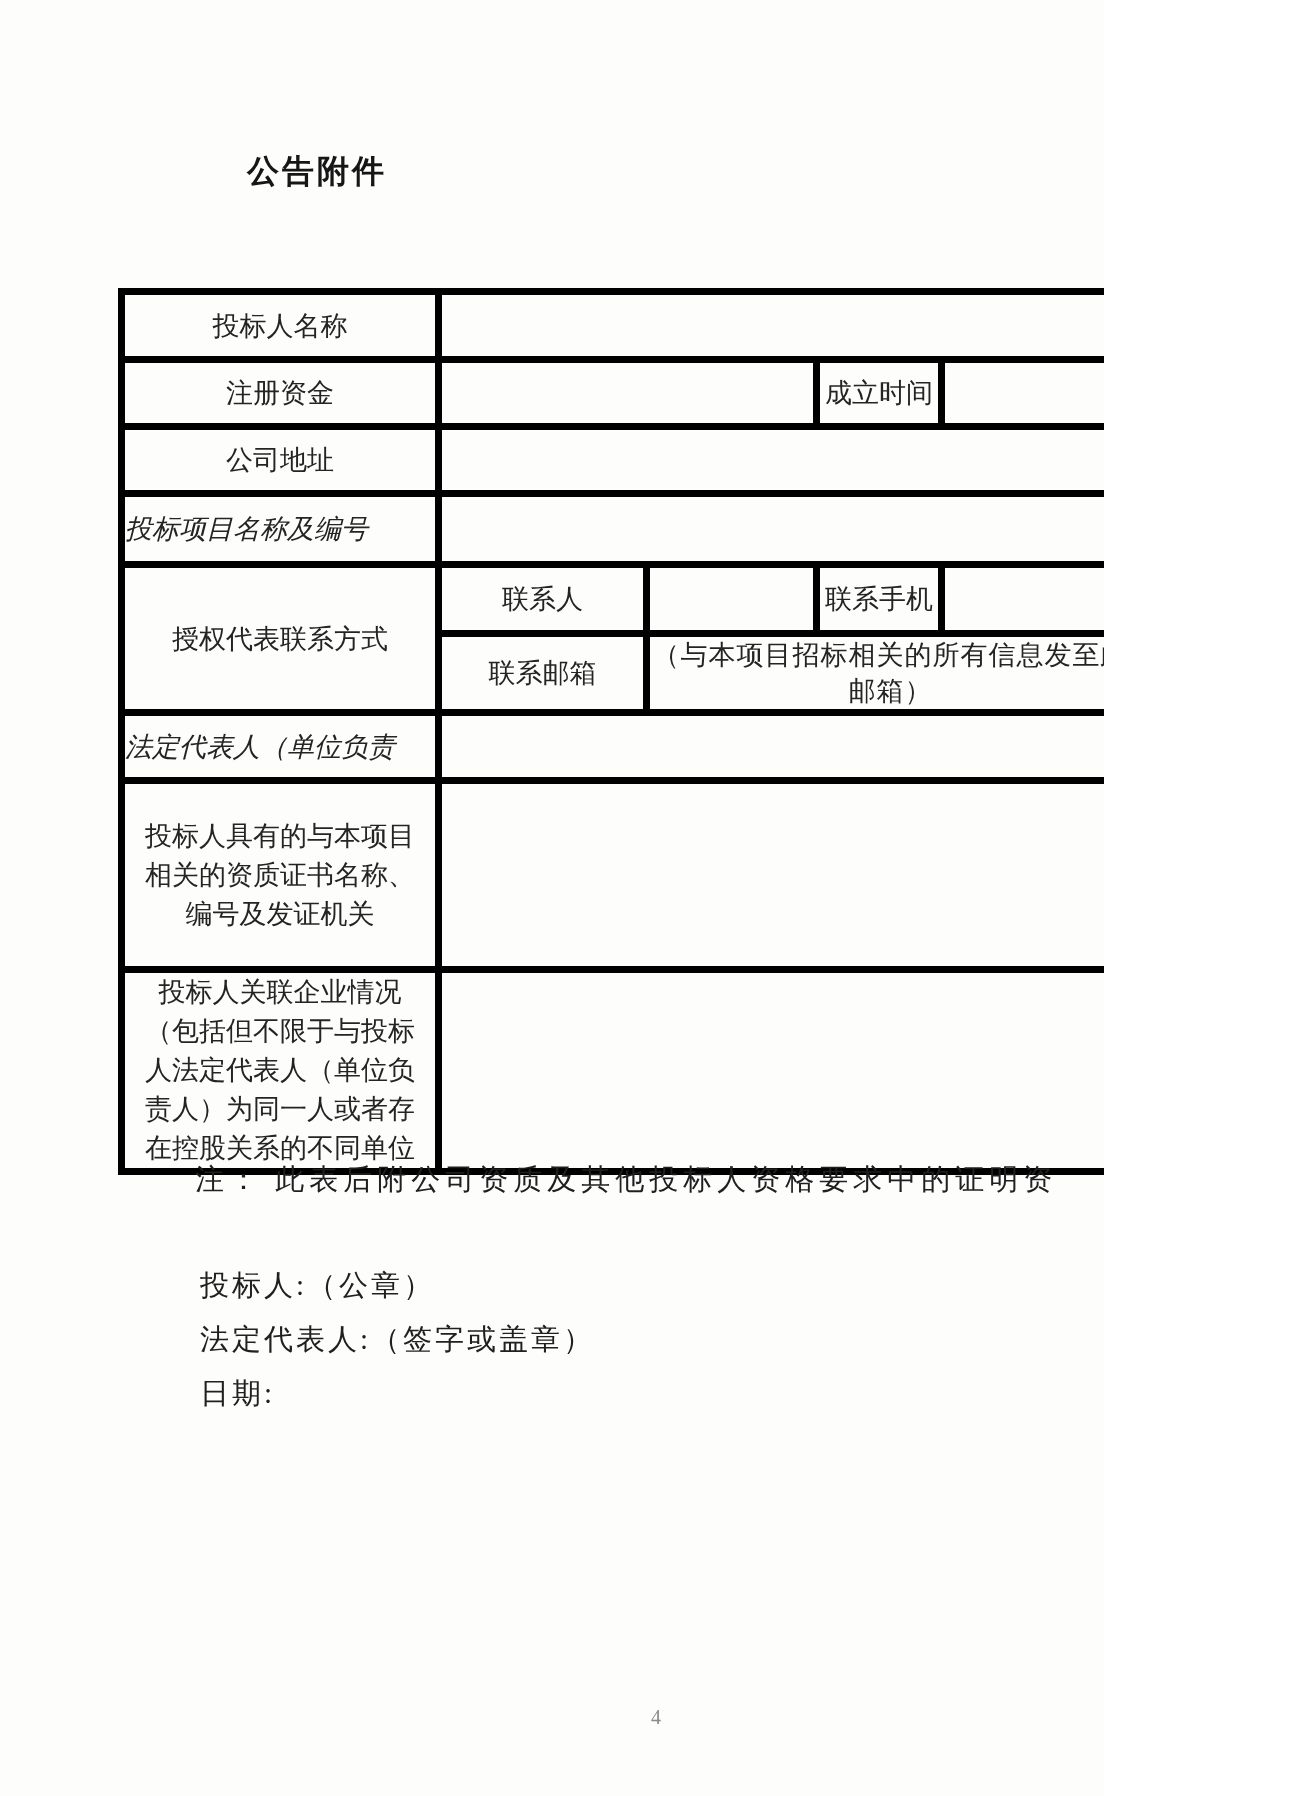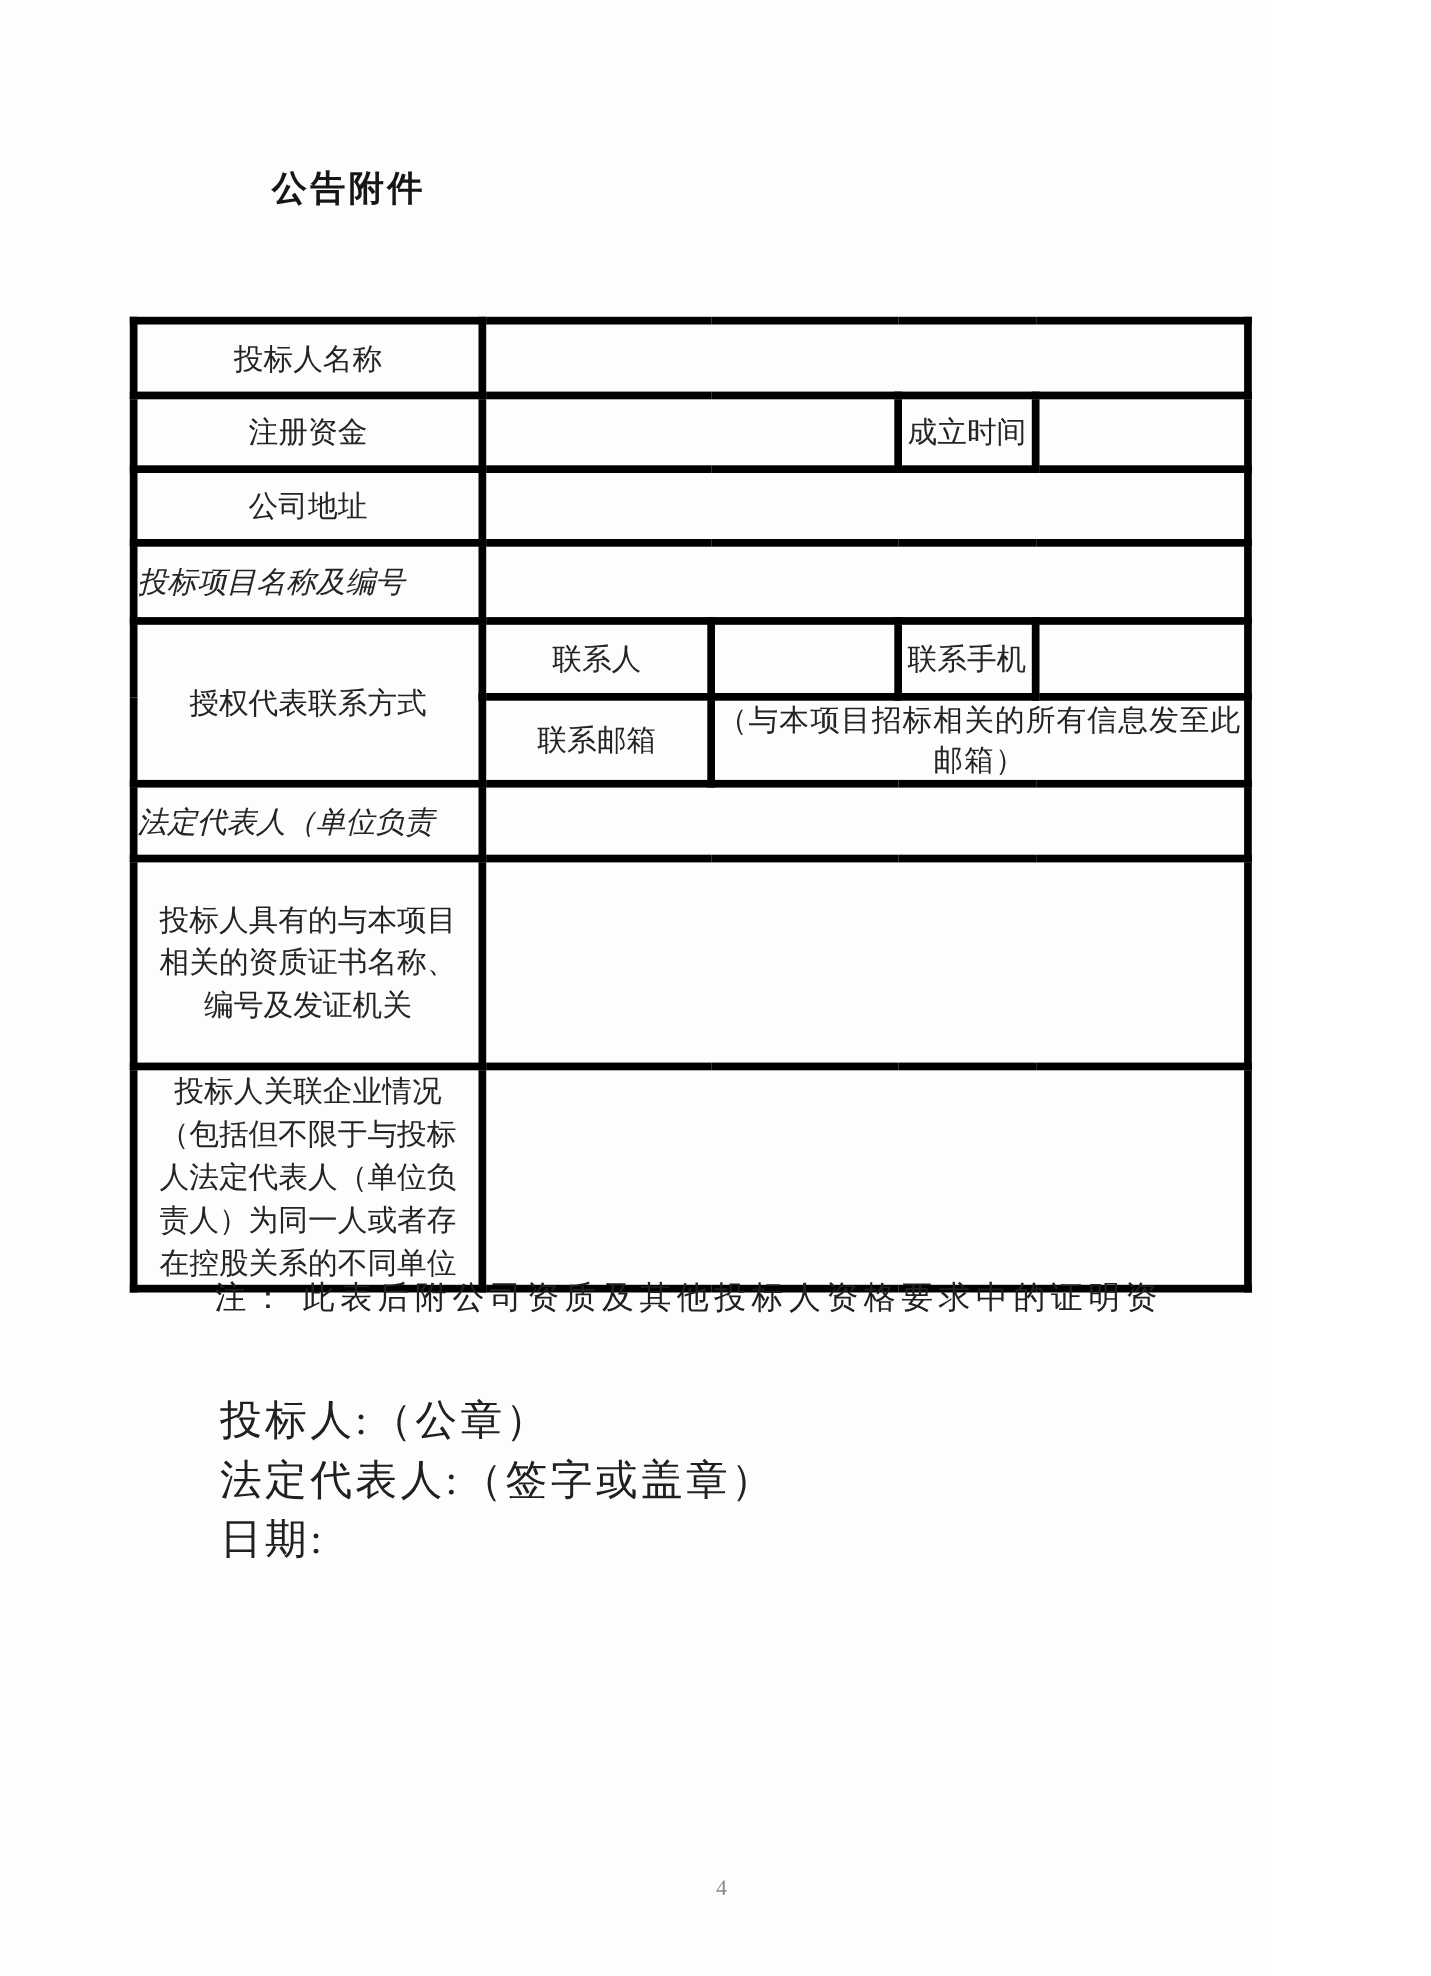--- a/index.html
+++ b/index.html
@@ -7,21 +7,20 @@
     width:1301px;height:1796px;
     background:#ffffff;
     font-family:"Liberation Serif", serif;
     color:#1c1c1c;
   }
   .page{
     position:relative;
     width:1104px;height:1796px;
     background:#fdfdfc;
     overflow:hidden;
-    padding-left:46px;
   }
   .attachment-heading{
     position:absolute;
     left:247px;top:150px;
     font-family:"Liberation Sans", sans-serif;
     font-size:32px;font-weight:700;
     letter-spacing:3px;
     color:#161616;
   }
   .form-title{
@@ -63,21 +62,21 @@
   }
   .note-line{
     position:absolute;
     font-size:29px;
     letter-spacing:5px;
     color:#202020;
     white-space:nowrap;
   }
   .sig-line{
     position:absolute;
-    font-size:38px;
+    font-size:29px;
     letter-spacing:3px;
     color:#202020;
     white-space:nowrap;
   }
   .page-number{
     position:absolute;
     left:636px;top:1706px;width:40px;
     text-align:center;
     font-size:20px;
     color:#8a8a8a;

